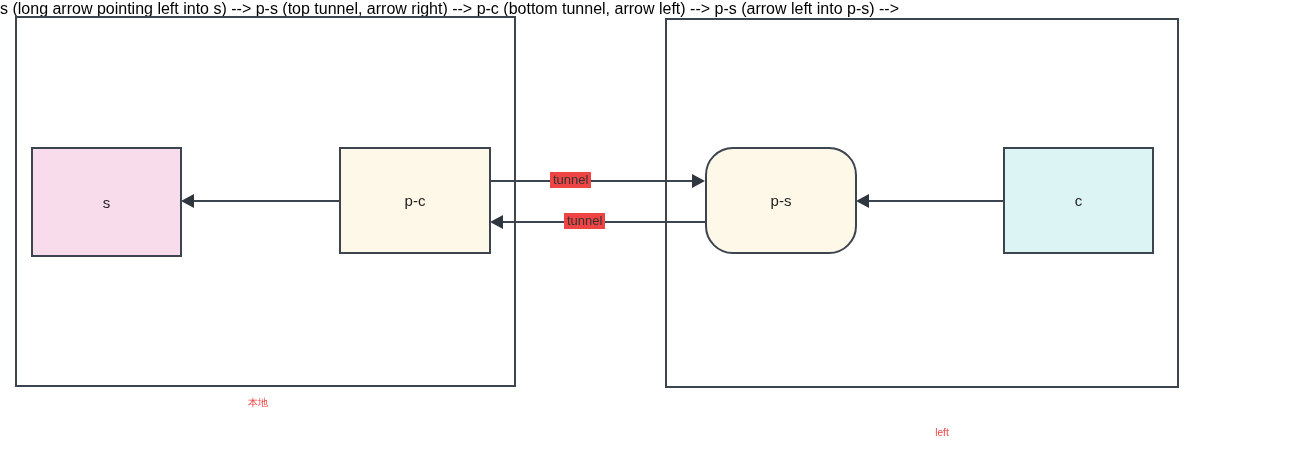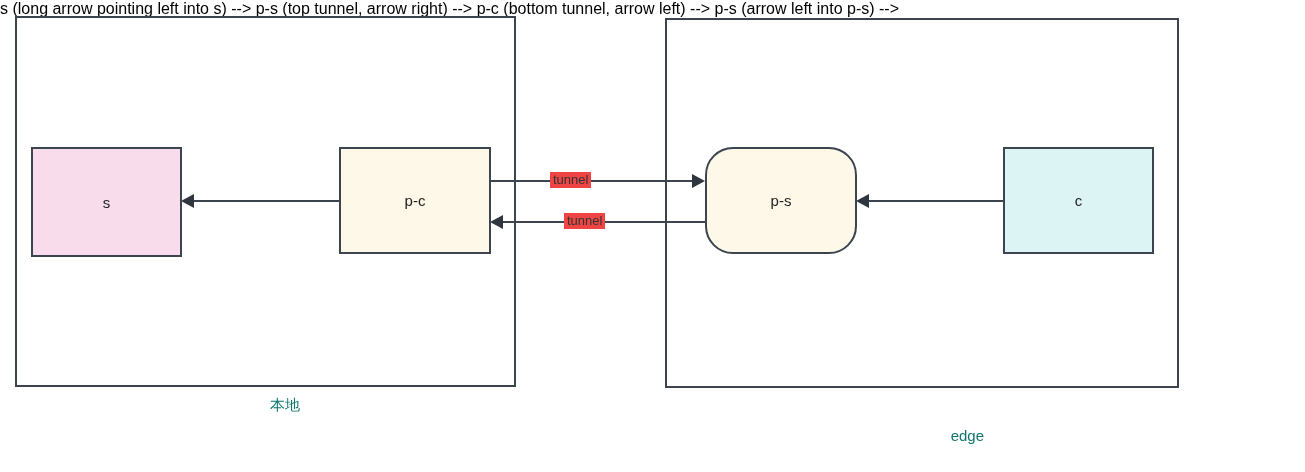--- a/index.html
+++ b/index.html
@@ -18,24 +18,24 @@
     overflow: hidden;
   }
   .group-box {
     position: absolute;
     box-sizing: border-box;
     background: #ffffff;
     border: 2px solid #3c4450;
   }
   .group-label {
     position: absolute;
-    font-size: 15px;
-    color: #0f766e;
+    font-size: 10px;
+    color: #ef4444;
     white-space: nowrap;
-    text-align: right;
+    text-align: center;
   }
   .node {
     position: absolute;
     box-sizing: border-box;
     border: 2px solid #3c4450;
     display: flex;
     align-items: center;
     justify-content: center;
     font-size: 15px;
     color: #222222;
@@ -83,21 +83,21 @@
 <body>
 
 <div id="canvas">
 
   
   <div class="group-box" style="left:15px; top:16px; width:501px; height:371px;"></div>
   <div class="group-label" style="left:216px; top:396px; width:84px;">本地</div>
 
   
   <div class="group-box" style="left:665px; top:18px; width:514px; height:370px;"></div>
-  <div class="group-label" style="left:900px; top:427px; width:84px;">edge</div>
+  <div class="group-label" style="left:900px; top:427px; width:84px;">left</div>
 
    s  (long arrow pointing left into s) --&gt;
   <div class="edge-line" style="left:192px; top:200px; width:148px;"></div>
   <div class="arrow-left" style="left:181px; top:194px;"></div>
 
    p-s  (top tunnel, arrow right) --&gt;
   <div class="edge-line" style="left:491px; top:180px; width:203px;"></div>
   <div class="arrow-right" style="left:692px; top:174px;"></div>
   <div class="edge-label" style="left:550px; top:172px;">tunnel</div>
 

